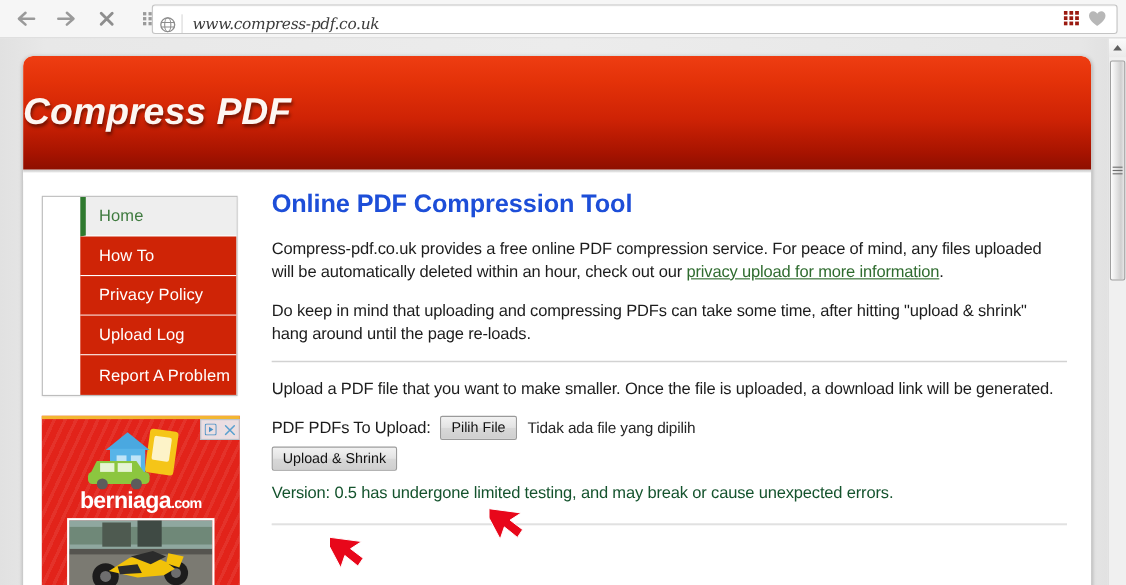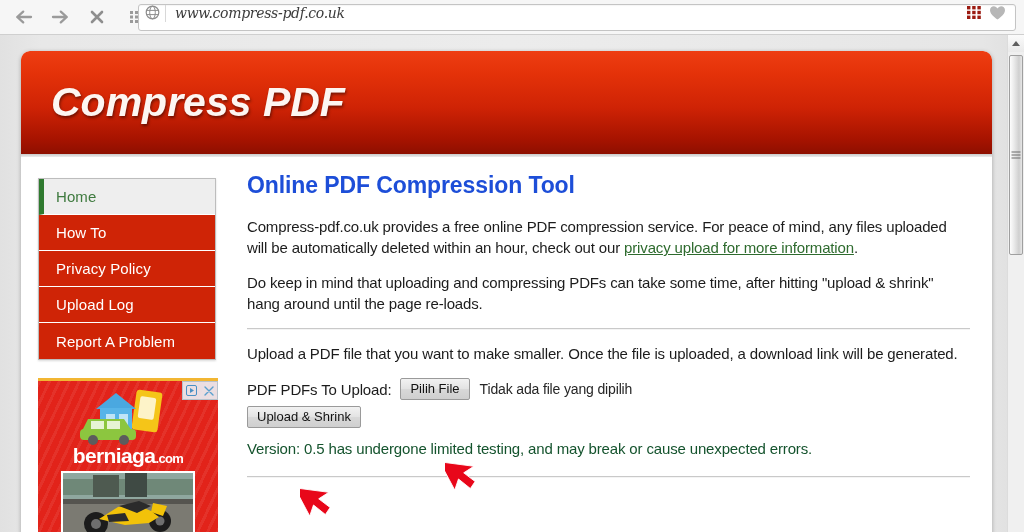--- a/index.html
+++ b/index.html
@@ -29,21 +29,21 @@
   .nav-fwd   { margin-left: 6px; }
   .nav-stop  { margin-left: 7px; }
   .nav-apps  { margin-left: 10px; }
 
   .url-bar {
     position: absolute; left: 138px; top: 4px;
     width: 878px; height: 27px;
     background: #ffffff;
     border: 1px solid #c4c4c4;
     border-radius: 3px;
-    display: flex; align-items: flex-start;
+    display: flex; align-items: flex-end;
     box-shadow: inset 0 1px 1px rgba(0,0,0,.04);
   }
   .url-globe { width: 26px; display:flex; align-items:center; justify-content:center; color:#8d8d8d; flex:none; }
   .url-sep { width:1px; height:17px; background:#d8d8d8; flex:none; }
   .url-text {
     flex: 1 1 auto;
     padding-left: 9px;
     font-family: "DejaVu Serif", serif;
     font-style: italic;
     font-size: 14px;
@@ -100,25 +100,24 @@
 
   .site-header {
     position: relative;
     height: 103px;
     border-radius: 8px 8px 0 0;
     background: linear-gradient(to bottom,
                 #ee3d12 0%, #e43209 22%, #cf2305 55%, #a61300 86%, #8e0f00 100%);
     display: flex; align-items: center;
   }
   .site-title {
-    margin-left: 30px;
     font-family: "Liberation Sans", sans-serif;
     font-style: italic;
     font-weight: bold;
-    font-size: 41px;
+    font-size: 34px;
     color: #fdf6f2;
     letter-spacing: 0px;
     text-shadow: 1px 2px 3px rgba(0,0,0,.45);
   }
   .header-rule {
     height: 3px;
     background: linear-gradient(to bottom,#c9c9c9,#ececec);
     margin: 0 0 0 0;
   }
   .header-gap { height: 7px; background:#fff; }
@@ -144,20 +143,21 @@
   }
   .nav-item {
     height: 36px;
     display: flex; align-items: center;
     padding-left: 17px;
     font-size: 15px;
     color: #ffffff;
     background: #cf2406;
     border-bottom: 1px solid #ffffff;
     letter-spacing: .1px;
+    margin-left: 34px;
   }
   .nav-item:last-child { border-bottom: none; }
   .nav-item.active {
     background: #eeeeee;
     color: #3e7a3e;
     border-left: 5px solid #2f7a2f;
     padding-left: 12px;
   }
 
   

